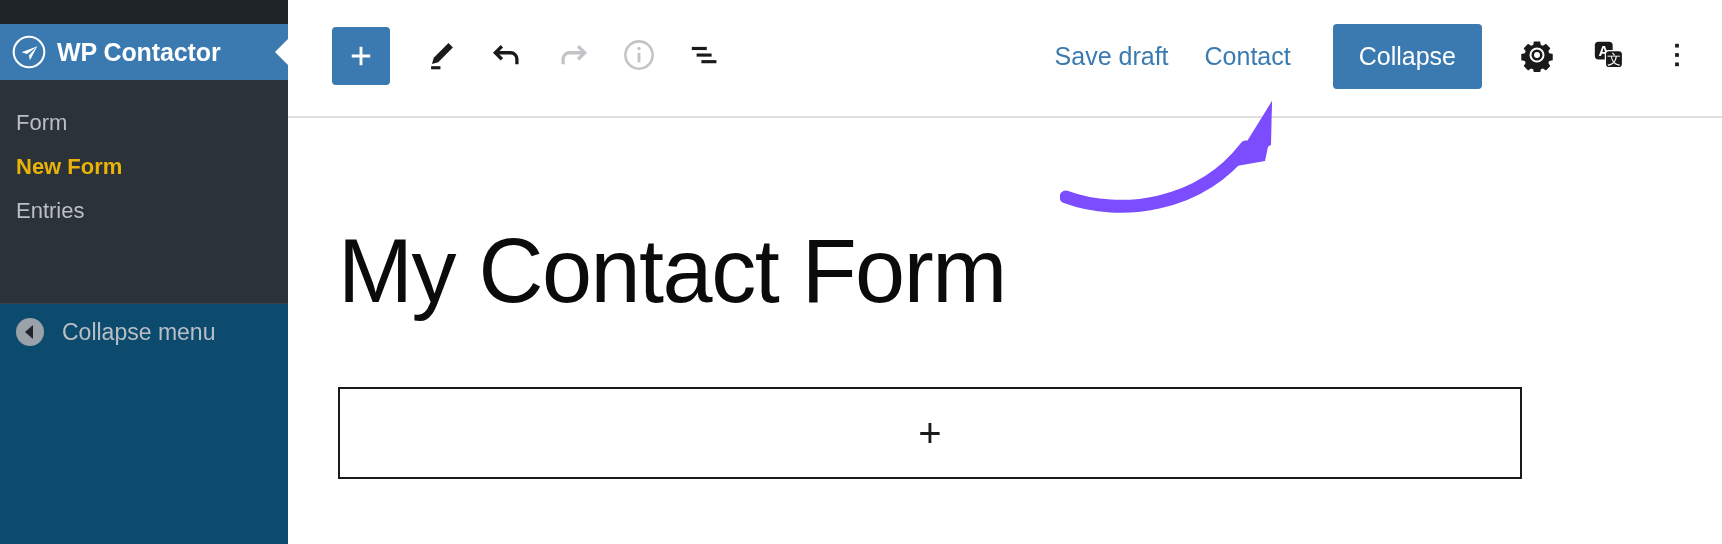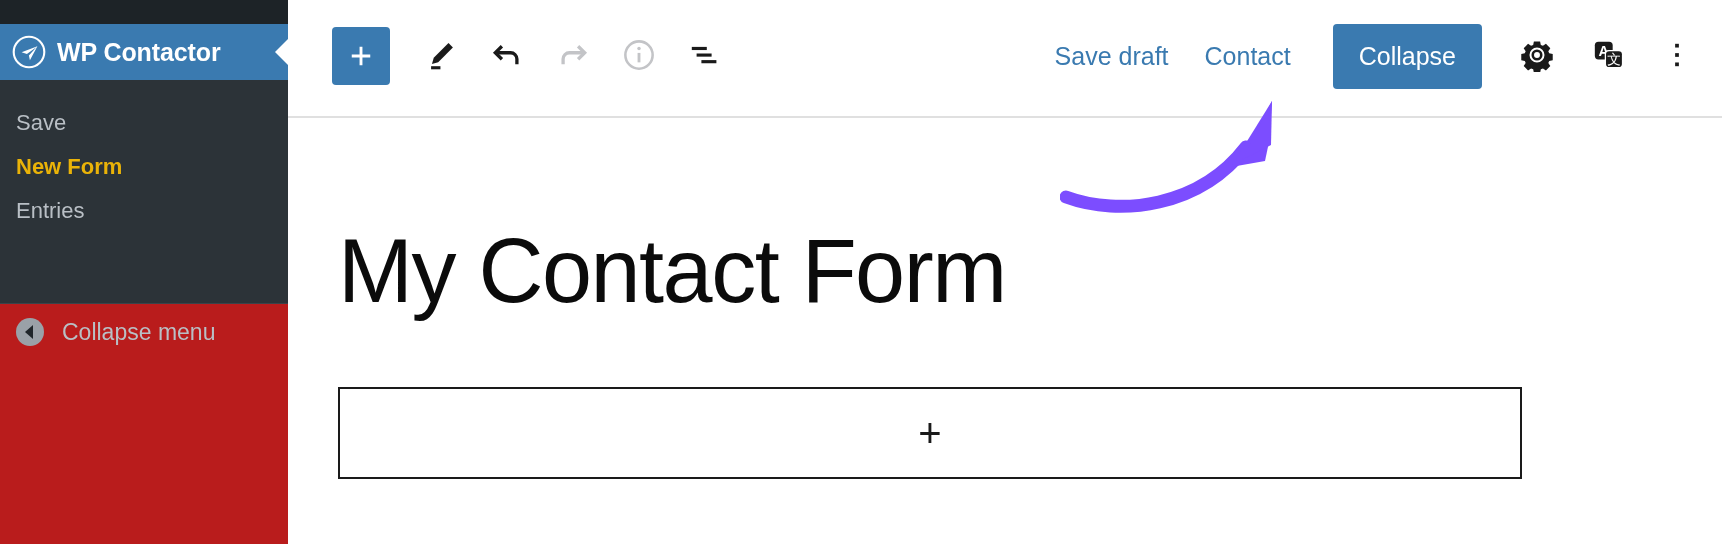--- a/index.html
+++ b/index.html
@@ -97,21 +97,21 @@
     color: #eab308;
     font-weight: 700;
   }
 
   .sidebar-footer {
     position: absolute;
     left: 0;
     top: 303px;
     width: 288px;
     height: 241px;
-    background: #b91c1c;
+    background: #0c4a6e;
     border-top: 1px solid #3c434a;
   }
 
   .collapse-row {
     position: absolute;
     left: 16px;
     top: 14px;
     display: flex;
     align-items: center;
     cursor: pointer;
@@ -307,21 +307,21 @@
         <svg viewBox="0 0 34 34" width="34" height="34" aria-hidden="true">
           <circle cx="17" cy="17" r="15.3" fill="none" stroke="#ffffff" stroke-width="2.1"></circle>
           <path d="M25.4 11.2 L9.6 17.2 L14.9 18.9 L24.6 11.9 L16.9 20.5 L17.9 25.3 Z" fill="#ffffff"></path>
         </svg>
       </span>
       <span class="brand-label">WP Contactor</span>
       <span class="notch"></span>
     </div>
 
     <nav class="menu-list">
-      <a class="menu-item">Save</a>
+      <a class="menu-item">Form</a>
       <a class="menu-item is-active">New Form</a>
       <a class="menu-item">Entries</a>
     </nav>
 
     <div class="sidebar-footer">
       <div class="collapse-row">
         <span class="collapse-glyph">
             <i></i>
           </span>
         <span class="collapse-text">Collapse menu</span>

